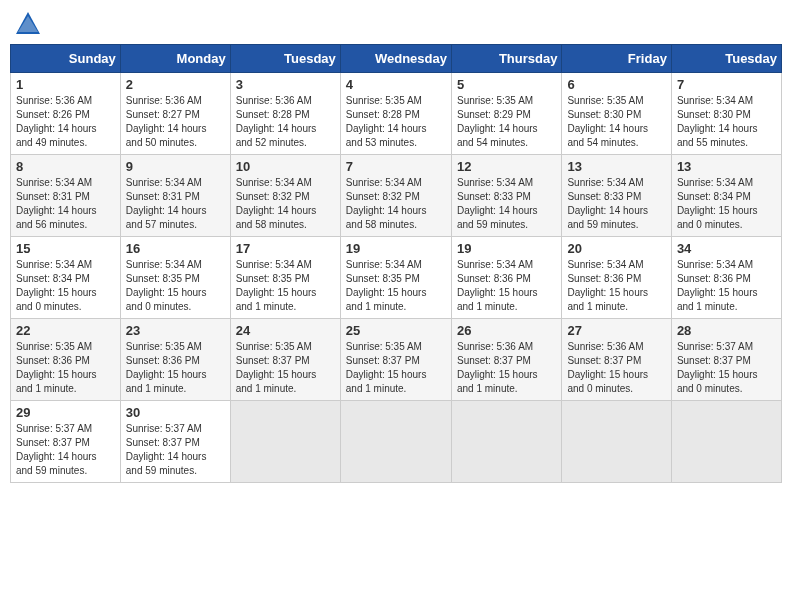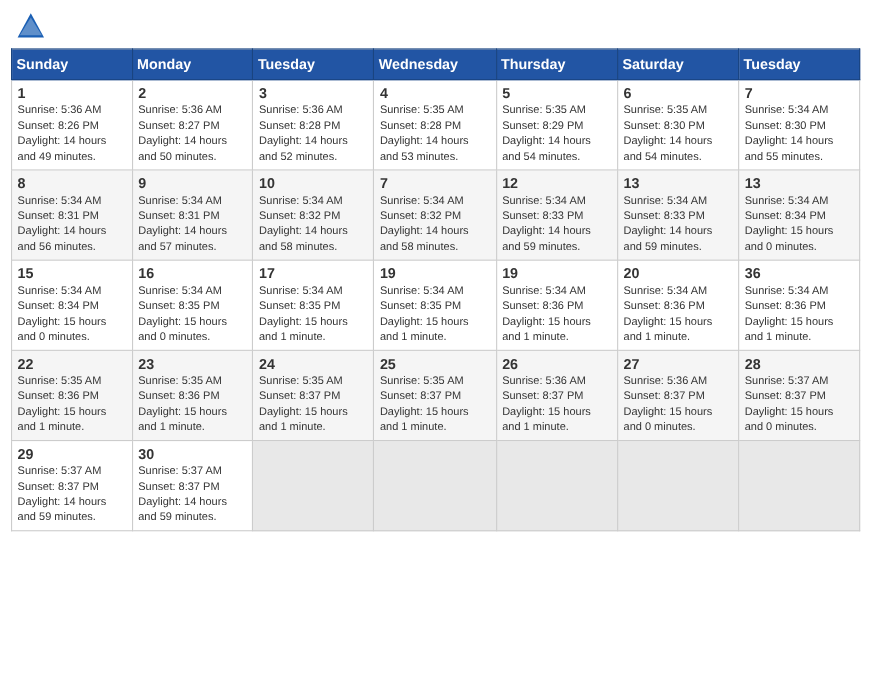--- a/index.html
+++ b/index.html
@@ -49,21 +49,21 @@
       width: 100%;
       border-collapse: collapse;
       border: 1px solid #ccc;
     }
     .calendar-table th {
       background: #2255a4;
       color: #fff;
       font-size: 13px;
       font-weight: bold;
       padding: 6px 4px;
-      text-align: left;
+      text-align: right;
       border: 1px solid #1a4480;
     }
     .calendar-table td {
       vertical-align: top;
       border: 1px solid #ccc;
       padding: 4px 5px;
       width: 113px;
       min-height: 80px;
       font-size: 10.5px;
       color: #333;
@@ -108,21 +108,21 @@
 </div>
 
 <table class="calendar-table">
   <thead>
     <tr id="weekday-header">
         <th>Sunday</th>
         <th>Monday</th>
         <th>Tuesday</th>
         <th>Wednesday</th>
         <th>Thursday</th>
-        <th>Saturday</th>
+        <th>Friday</th>
         <th>Tuesday</th>
       </tr>
   </thead>
   <tbody id="calendar-body">
       <tr>
         <td>
           <span class="day-num">1</span>
           <div class="day-info" style="white-space: pre-line;">Sunrise: 5:36 AM
 Sunset: 8:26 PM
 Daylight: 14 hours
@@ -259,21 +259,21 @@
 and 1 minute.</div>
         </td>
         <td>
           <span class="day-num">20</span>
           <div class="day-info" style="white-space: pre-line;">Sunrise: 5:34 AM
 Sunset: 8:36 PM
 Daylight: 15 hours
 and 1 minute.</div>
         </td>
         <td>
-          <span class="day-num">36</span>
+          <span class="day-num">34</span>
           <div class="day-info" style="white-space: pre-line;">Sunrise: 5:34 AM
 Sunset: 8:36 PM
 Daylight: 15 hours
 and 1 minute.</div>
         </td>
       </tr>
       <tr>
         <td>
           <span class="day-num">22</span>
           <div class="day-info" style="white-space: pre-line;">Sunrise: 5:35 AM

